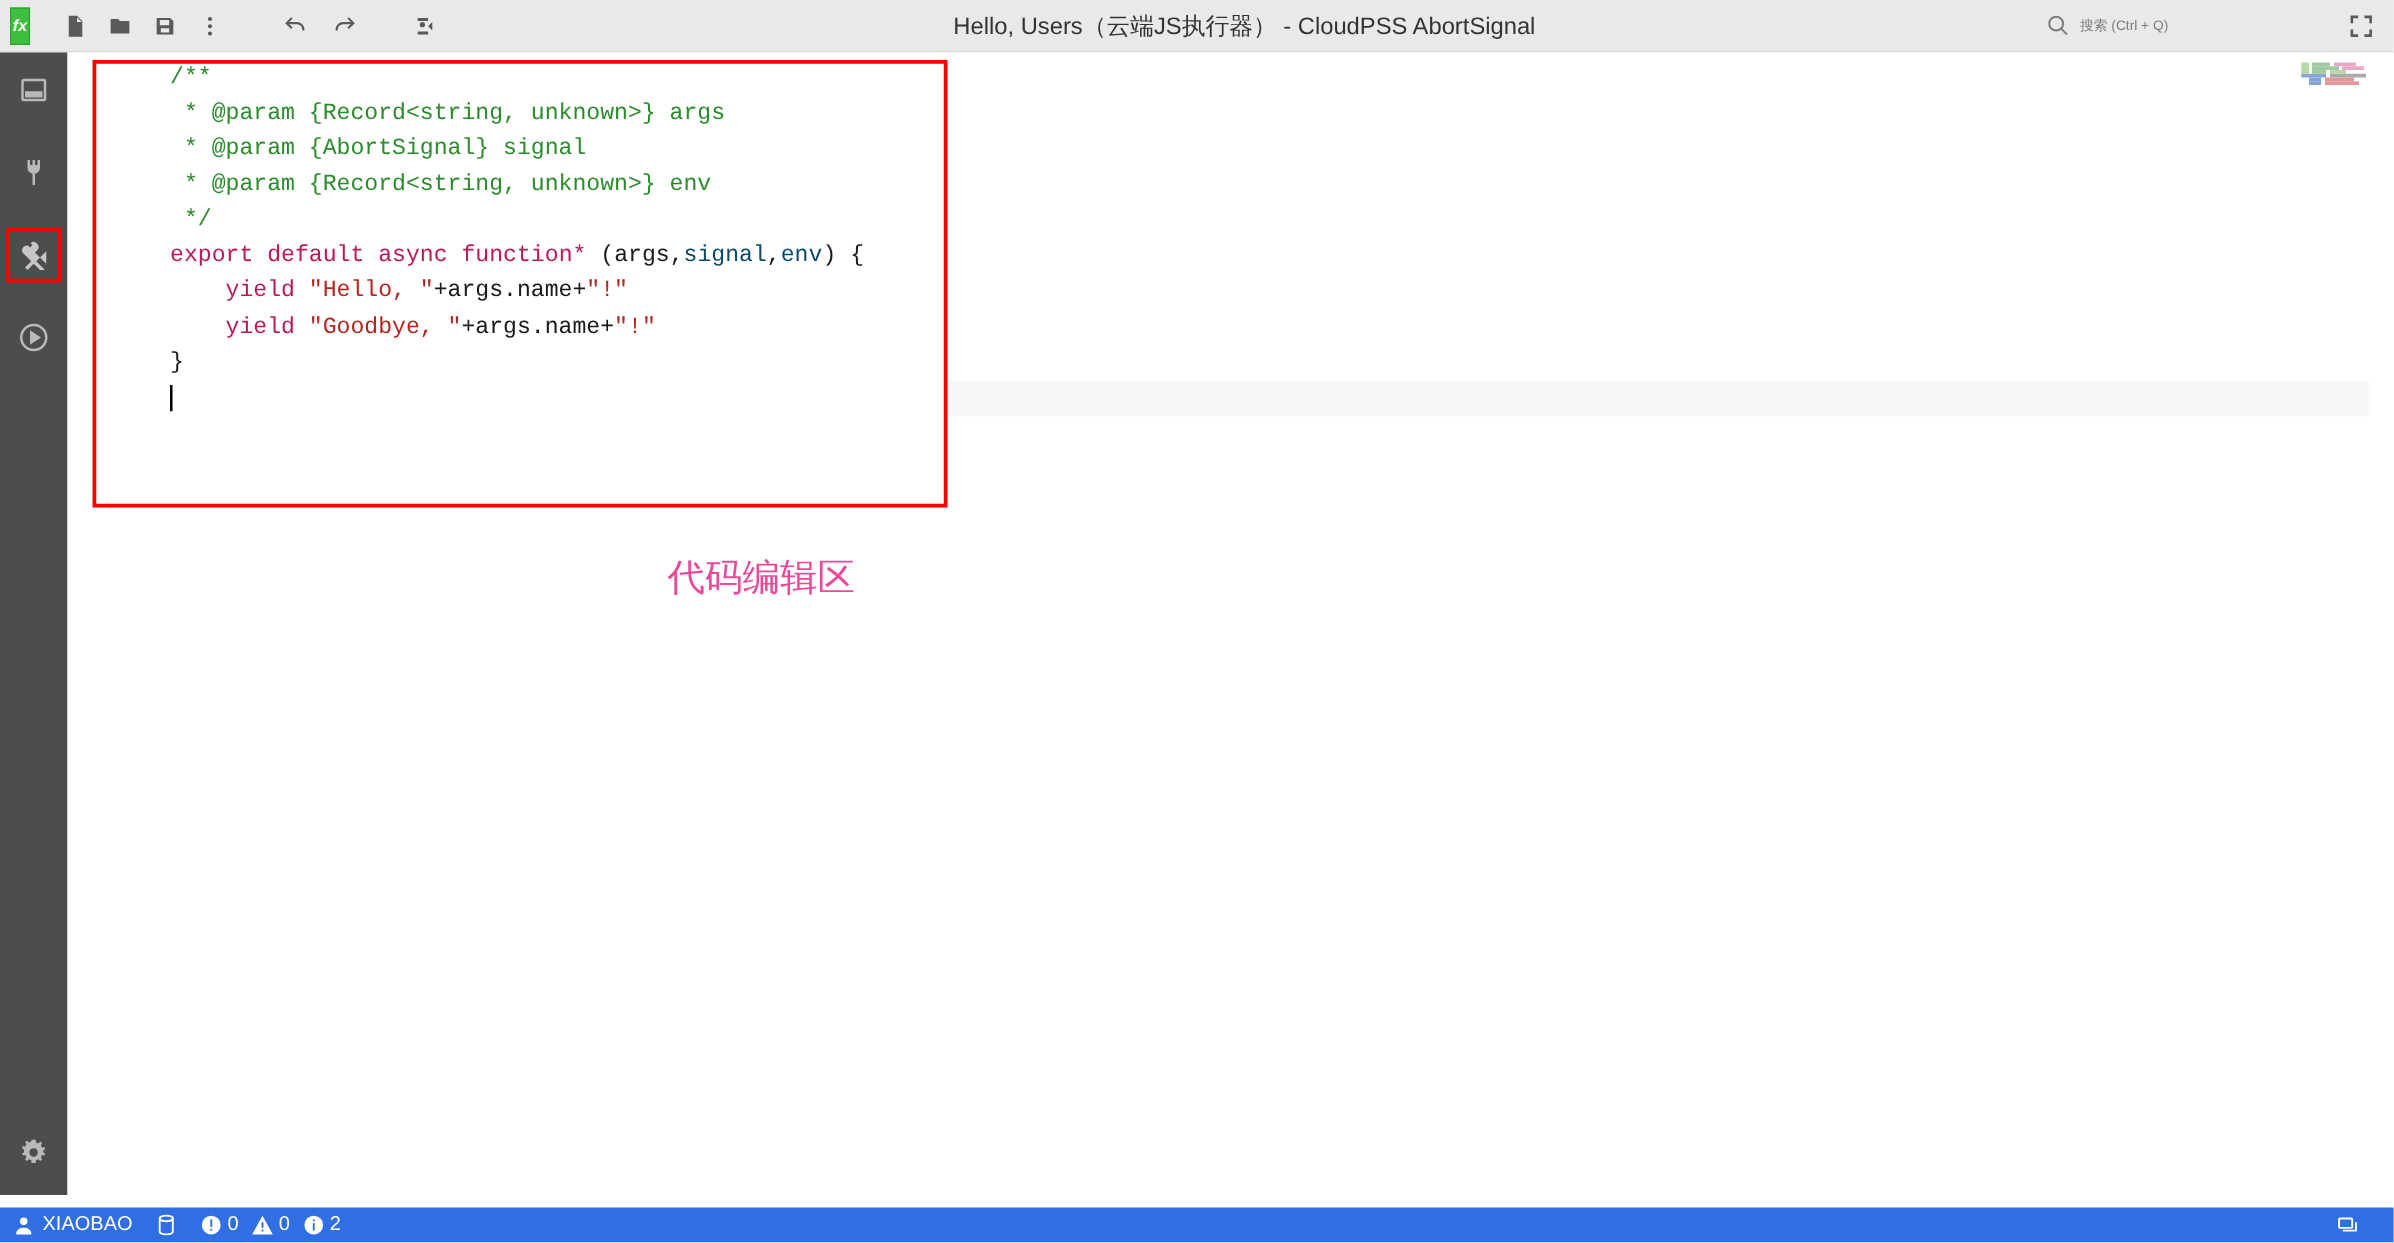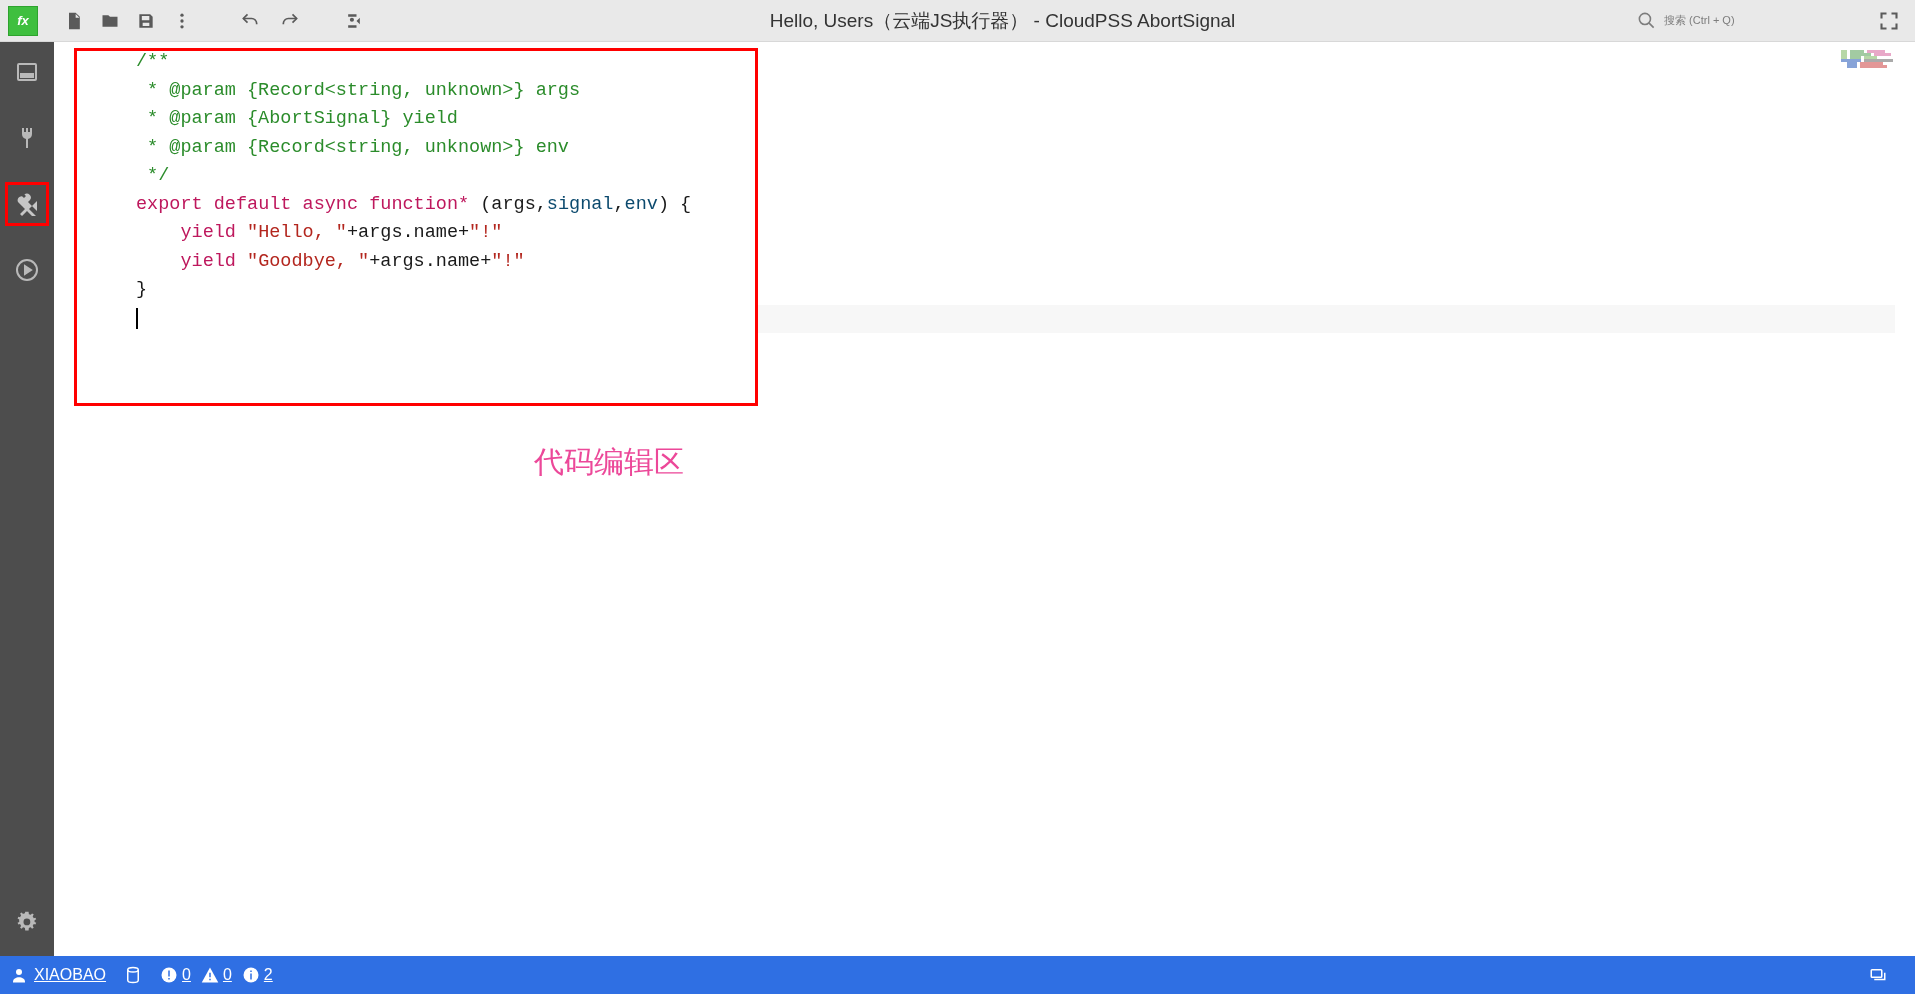--- a/index.html
+++ b/index.html
@@ -13,21 +13,21 @@
 }
 .topbar {
   height: 42px;
   background: #e9e9e9;
   display: flex;
   align-items: center;
   padding: 0 8px;
   border-bottom: 1px solid #d8d8d8;
 }
 .topbar .fx-badge {
-  width: 30px;
+  width: 16px;
   height: 30px;
   background: #3fbf3f;
   border: 1px solid #2ea32e;
   display: flex;
   align-items: center;
   justify-content: center;
   margin-right: 18px;
 }
 .topbar .fx-badge .fx-text {
   color: #fff;
@@ -184,28 +184,27 @@
      linear-gradient(90deg,#87a3d8 0 20px,transparent 20px 23px,#aaa 23px 52px,transparent 52px) 0 9px/60px 3px,
      linear-gradient(90deg,transparent 0 6px,#87a3d8 6px 16px,transparent 16px 19px,#e39797 19px 42px,transparent 42px) 0 12px/60px 3px,
      linear-gradient(90deg,transparent 0 6px,#87a3d8 6px 16px,transparent 16px 19px,#e39797 19px 46px,transparent 46px) 0 15px/60px 3px;
   background-repeat: no-repeat;
 }
 .statusbar {
   position: absolute;
   left: 0;
   right: 0;
   bottom: 0;
-  height: 38px;
+  height: 28px;
   background: #2f6fe3;
   color: #fff;
   display: flex;
   align-items: center;
   padding: 0 10px;
   font-size: 16px;
-  text-decoration: underline;
 }
 .statusbar .sb-item {
   display: flex;
   align-items: center;
   margin-right: 18px;
   gap: 6px;
 }
 .statusbar svg { width: 18px; height: 18px; }
 .statusbar .sb-right { margin-left: auto; }
 .statusbar .counts { display: flex; gap: 10px; align-items: center;}
@@ -316,21 +315,21 @@
       <div class="extended-ln">5</div>
       <div class="extended-ln">6</div>
       <div class="extended-ln">7</div>
       <div class="extended-ln">8</div>
       <div class="extended-ln">9</div>
       <div class="extended-ln">10</div>
     </div>
   <div class="all-code" id="codecontent">
       <div class="code-line" style="position: relative; z-index: 1;"><span class="t-doc">/**</span></div>
       <div class="code-line" style="position: relative; z-index: 1;"><span class="t-doc"> * @param {Record&lt;string, unknown&gt;} args</span></div>
-      <div class="code-line" style="position: relative; z-index: 1;"><span class="t-doc"> * @param {AbortSignal} yield</span></div>
+      <div class="code-line" style="position: relative; z-index: 1;"><span class="t-doc"> * @param {AbortSignal} signal</span></div>
       <div class="code-line" style="position: relative; z-index: 1;"><span class="t-doc"> * @param {Record&lt;string, unknown&gt;} env</span></div>
       <div class="code-line" style="position: relative; z-index: 1;"><span class="t-doc"> */</span></div>
       <div class="code-line" style="position: relative; z-index: 1;"><span class="t-kw">export</span><span class="t-plain"> </span><span class="t-kw">default</span><span class="t-plain"> </span><span class="t-kw">async</span><span class="t-plain"> </span><span class="t-kw">function*</span><span class="t-plain"> (</span><span class="t-plain">args</span><span class="t-punct">,</span><span class="t-faded">signal</span><span class="t-punct">,</span><span class="t-faded">env</span><span class="t-plain">) {</span></div>
       <div class="code-line" style="position: relative; z-index: 1;"><span class="t-plain">    </span><span class="t-kw">yield</span><span class="t-plain"> </span><span class="t-str">"Hello, "</span><span class="t-plain">+args.name+</span><span class="t-str">"!"</span></div>
       <div class="code-line" style="position: relative; z-index: 1;"><span class="t-plain">    </span><span class="t-kw">yield</span><span class="t-plain"> </span><span class="t-str">"Goodbye, "</span><span class="t-plain">+args.name+</span><span class="t-str">"!"</span></div>
       <div class="code-line" style="position: relative; z-index: 1;"><span class="t-plain">}</span></div>
       <div class="code-line" style="position: relative; z-index: 1;"><span class="cursor"></span></div>
     </div>
   <div class="code-box"></div>
   <div class="annotation-label">代码编辑区</div>

